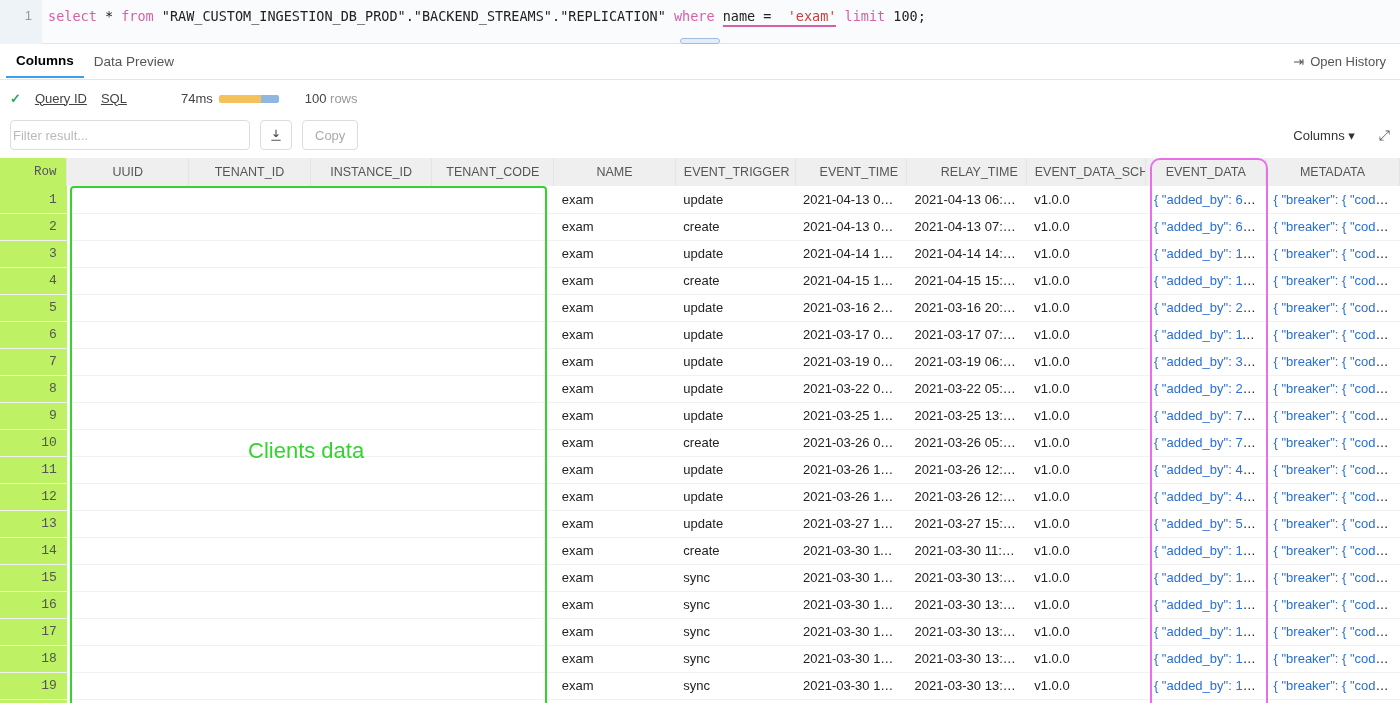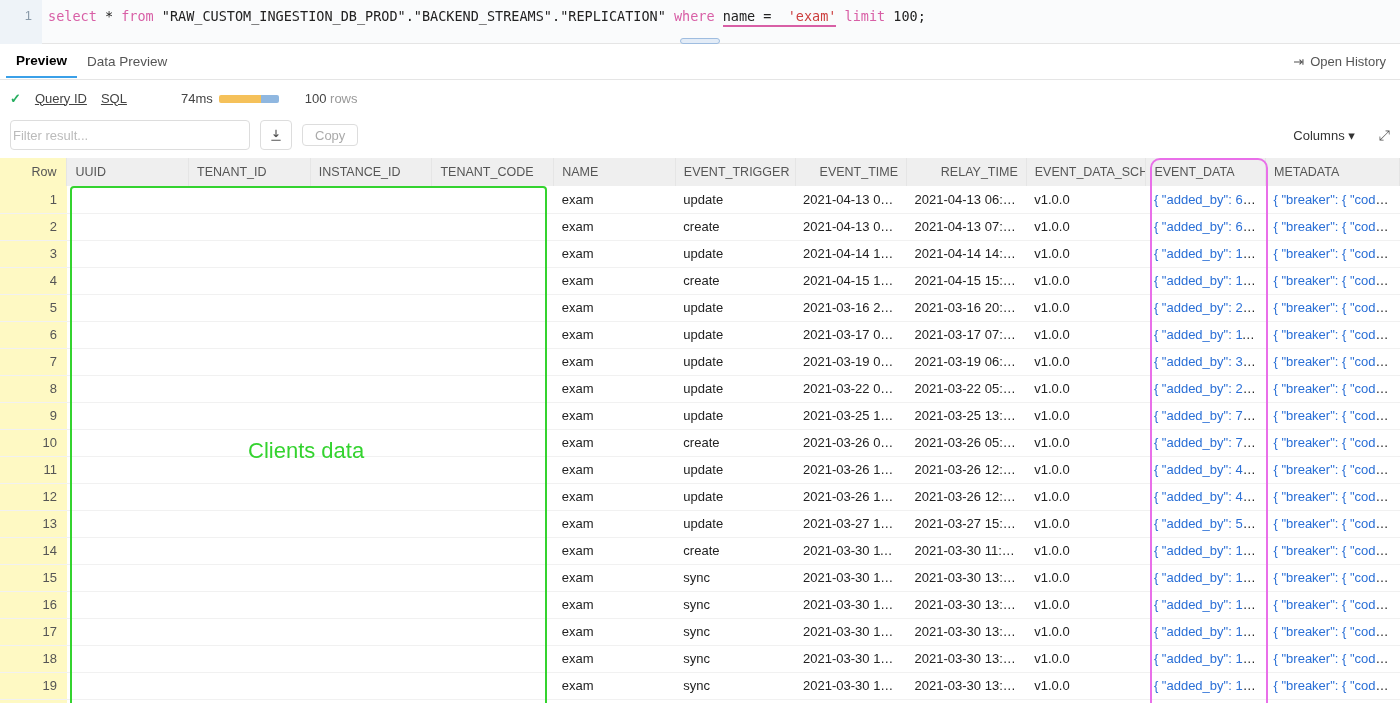--- a/index.html
+++ b/index.html
@@ -19,31 +19,31 @@
 .open-history { color: #555; font-size: 13px; display: flex; align-items: center; gap: 6px; padding-right: 8px; }
 .status-bar { display: flex; align-items: center; gap: 14px; height: 36px; padding: 0 10px; color: #444; font-size: 13px; }
 .check { color: #27ae60; font-weight: bold; }
 .ulink { text-decoration: underline; cursor: pointer; }
 .latency-bar { display:inline-block; width: 60px; height: 8px; background: linear-gradient(to right,#f5c15a 0 70%,#8fb7e0 70% 100%); border-radius:2px; vertical-align: middle; margin-left:6px;}
 .rows-muted { color:#999; }
 .toolbar { display:flex; align-items:center; gap:10px; padding: 4px 10px 8px 10px; }
 .filter-input { flex: 0 0 240px; height: 30px; border: 1px solid #ddd; border-radius: 4px; padding: 0 2px; font-size: 13px; color:#333;}
 .filter-input::placeholder { color:#bbb; }
 .icon-btn { width: 32px; height: 30px; border:1px solid #ddd; border-radius:4px; background:#fff; display:flex; align-items:center; justify-content:center; cursor:pointer; }
-.copy-btn { height: 22px; border:1px solid #ddd; border-radius:4px; background:#fff; padding: 0 12px; color:#aaa; cursor:pointer; font-size:13px;}
+.copy-btn { height: 30px; border:1px solid #ddd; border-radius:4px; background:#fff; padding: 0 12px; color:#aaa; cursor:pointer; font-size:13px;}
 .columns-link { color:#333; font-size:13px; cursor:pointer; }
 .expand-icon { margin-left: 14px; color:#555; cursor:pointer; font-size:14px; }
 
 .grid-wrap { position: relative; overflow: hidden; }
 .grid { width: 100%; border-collapse: collapse; table-layout: fixed; }
-.grid th { background: #efefef; color:#555; font-weight: 500; text-align:left; padding: 6px 8px; font-size: 12.5px; border-right: 1px solid #e5e5e5; height: 28px; white-space: nowrap; overflow:hidden; }
+.grid th { background: #efefef; color:#555; font-weight: 500; text-align:center; padding: 6px 8px; font-size: 12.5px; border-right: 1px solid #e5e5e5; height: 28px; white-space: nowrap; overflow:hidden; }
 .grid th.rnh { text-align:right; padding-right: 10px; }
 .grid td { padding: 5px 8px; font-size: 13px; border-bottom: 1px solid #f1f1f1; white-space: nowrap; overflow:hidden; text-overflow: ellipsis; height: 27px; }
 .grid td.rn { text-align: right; color:#555; padding-right:10px;}
-.grid td.rn, .grid th.rnh { background:#fef9c3; }
+.grid td.rn, .grid th.rnh { background:#bef264;font-family:Liberation Mono, monospace; }
 .grid td.num { text-align: right; }
 .json-link { color:#2a6fd6; cursor:pointer; }
 
 
 col.c-row { width: 66px; }
 col.c-uuid { width: 120px; }
 col.c-tenantid { width: 120px; }
 col.c-instanceid { width: 120px; }
 col.c-tenantcode { width: 120px; }
 col.c-name { width: 120px; }
@@ -61,21 +61,21 @@
 </head>
 <body>
 
 <div class="editor-bar">
   <div class="line-gutter">1</div>
   <div class="code-line"><span class="kw">select</span><span> * </span><span class="kw">from</span><span> </span><span class="ident">"RAW_CUSTOM_INGESTION_DB_PROD"</span><span>.</span><span class="ident">"BACKEND_STREAMS"</span><span>.</span><span class="ident">"REPLICATION"</span><span> </span><span class="kw">where</span><span> </span><span class="name-underline"><span>name</span><span> = </span><span class="str">'exam'</span></span><span> </span><span class="kw">limit</span><span> 100</span><span>;</span></div>
   <div class="resize-handle"></div>
 </div>
 
 <div class="tabs-bar">
-  <div class="tab active">Preview</div>
+  <div class="tab active">Columns</div>
   <div class="tab">Data Preview</div>
   <div class="spacer"></div>
   <div class="open-history">
     <span>⇥</span>
     <span>Open History</span>
   </div>
 </div>
 
 <div class="status-bar">
   <span class="check">✓</span>

